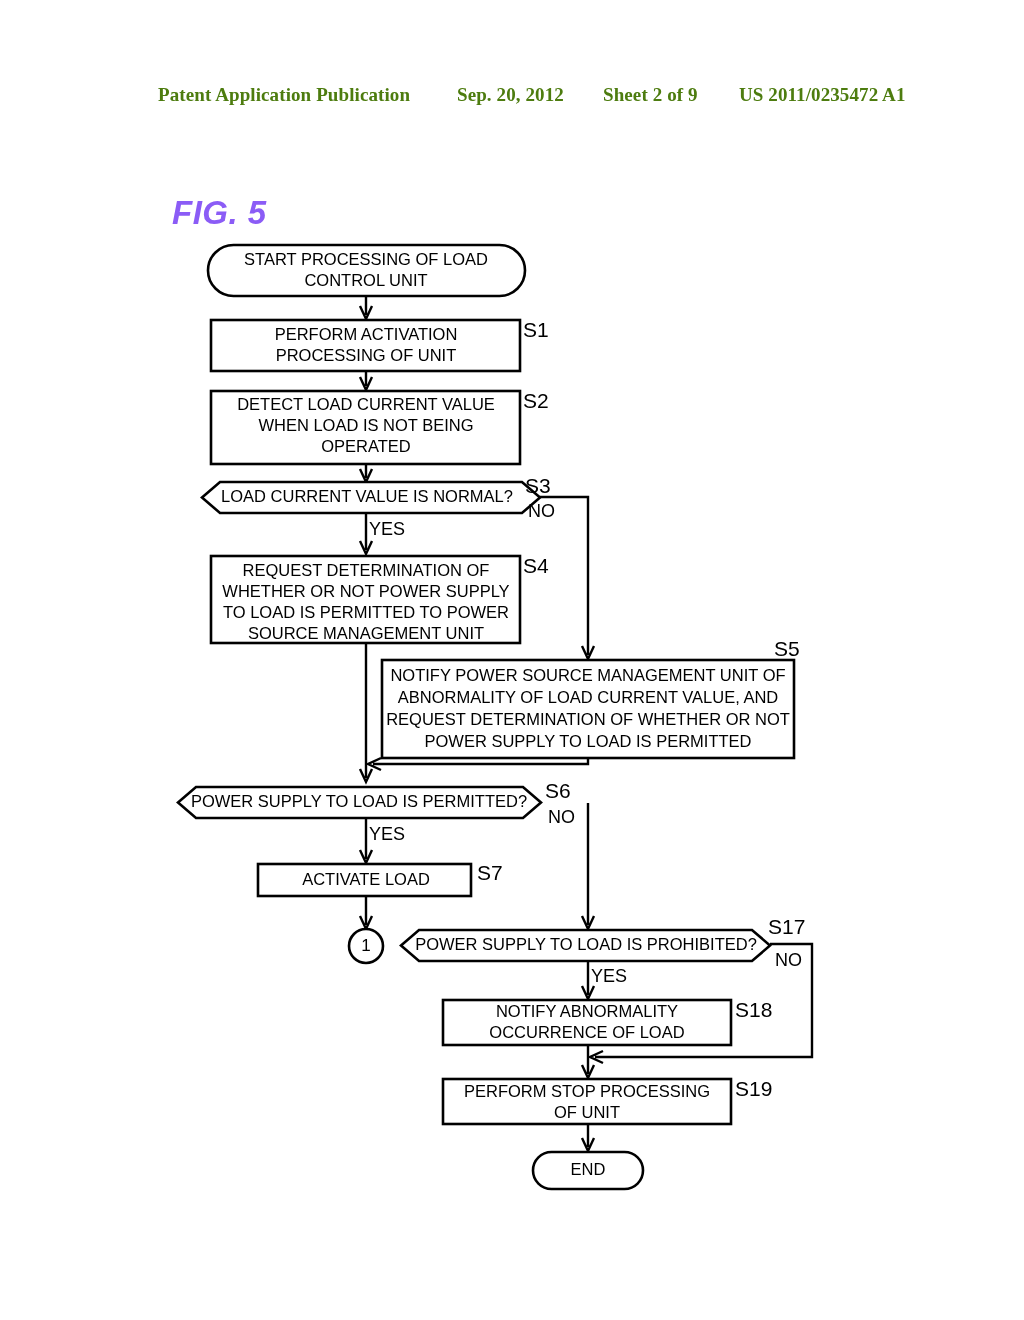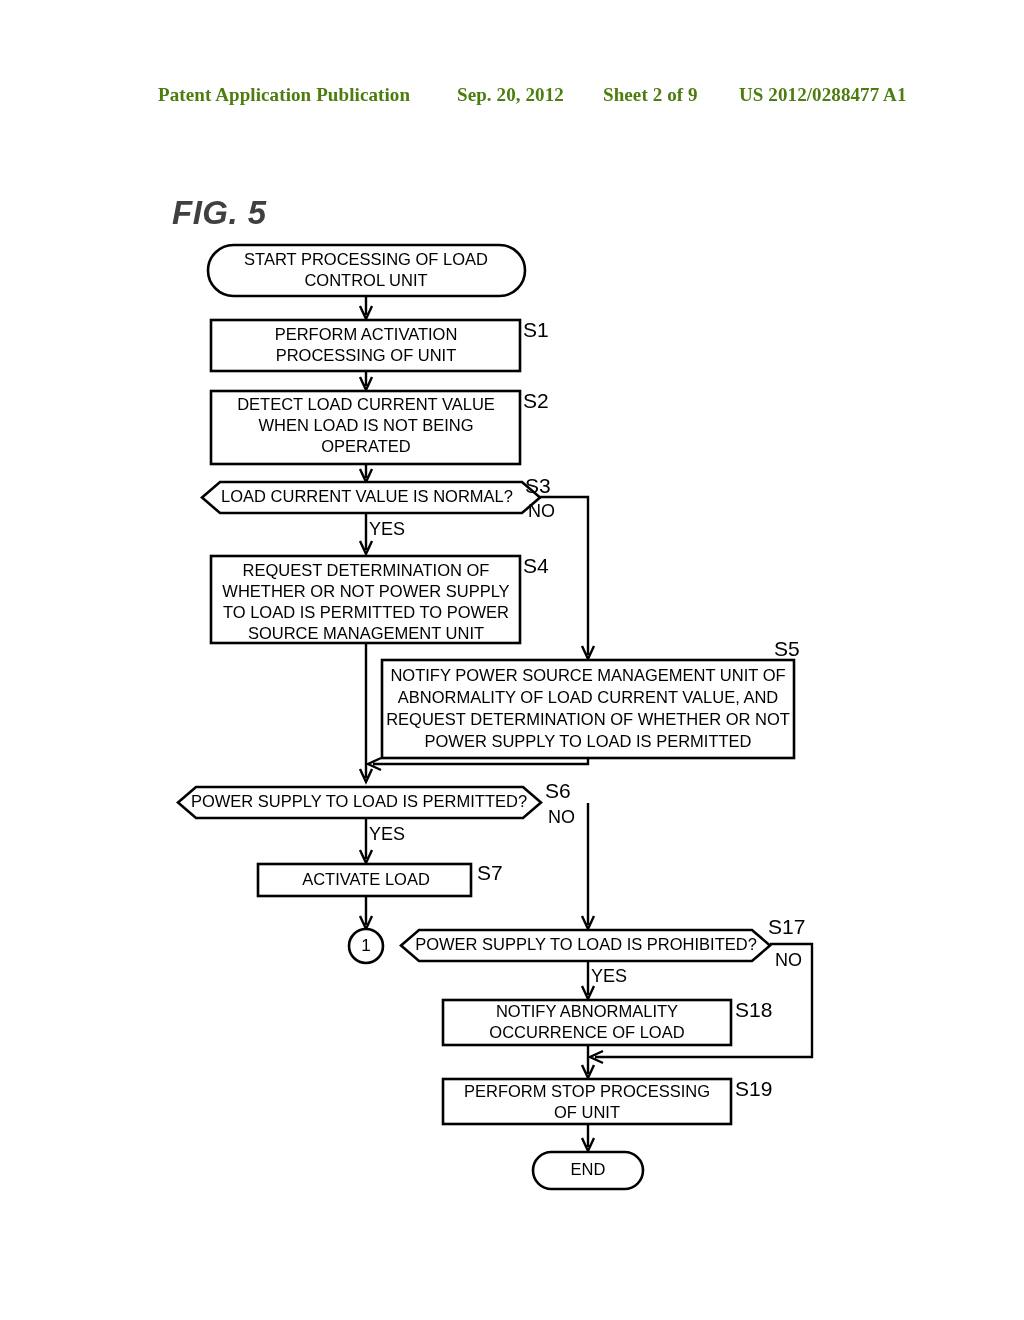--- a/index.html
+++ b/index.html
@@ -46,21 +46,21 @@
 
   .fig-label {
     position: absolute;
     left: 172px;
     top: 194px;
     font-family: "Liberation Sans", sans-serif;
     font-style: italic;
     font-weight: bold;
     font-size: 33px;
     letter-spacing: 0.5px;
-    color: #404040;
+    color: #8b5cf6;
   }
 
   #flow {
     position: absolute;
     left: 0;
     top: 0;
     width: 1024px;
     height: 1320px;
   }
   #flow text {
@@ -108,21 +108,21 @@
 </style>
 </head>
 <body>
 
 <div id="page">
 
   <div class="pub-header">
     <span class="hdr-title">Patent Application Publication</span>
     <span class="hdr-date">Sep. 20, 2012</span>
     <span class="hdr-sheet">Sheet 2 of 9</span>
-    <span class="hdr-patno">US 2012/0288477 A1</span>
+    <span class="hdr-patno">US 2011/0235472 A1</span>
   </div>
 
   <div class="fig-label">FIG. 5</div>
 
   <svg id="flow" viewBox="0 0 1024 1320">
 
     <g>
 
       <path class="edge" d="M 366 296 L 366 315 M 360 306 L 366 319 L 372 306"></path>
 

